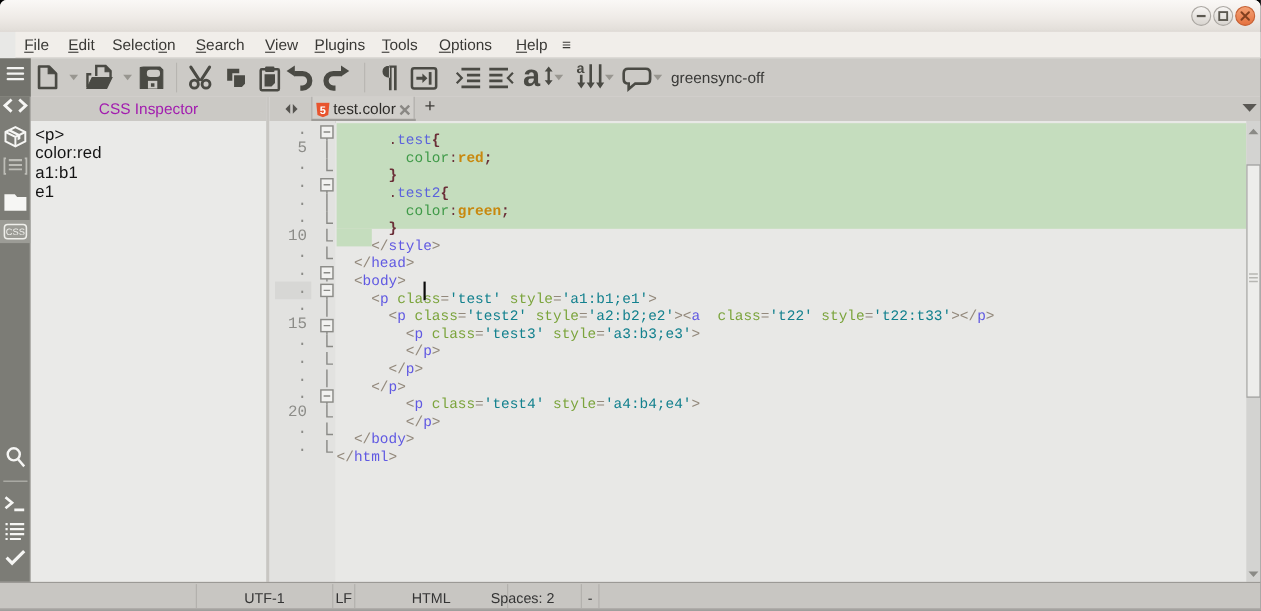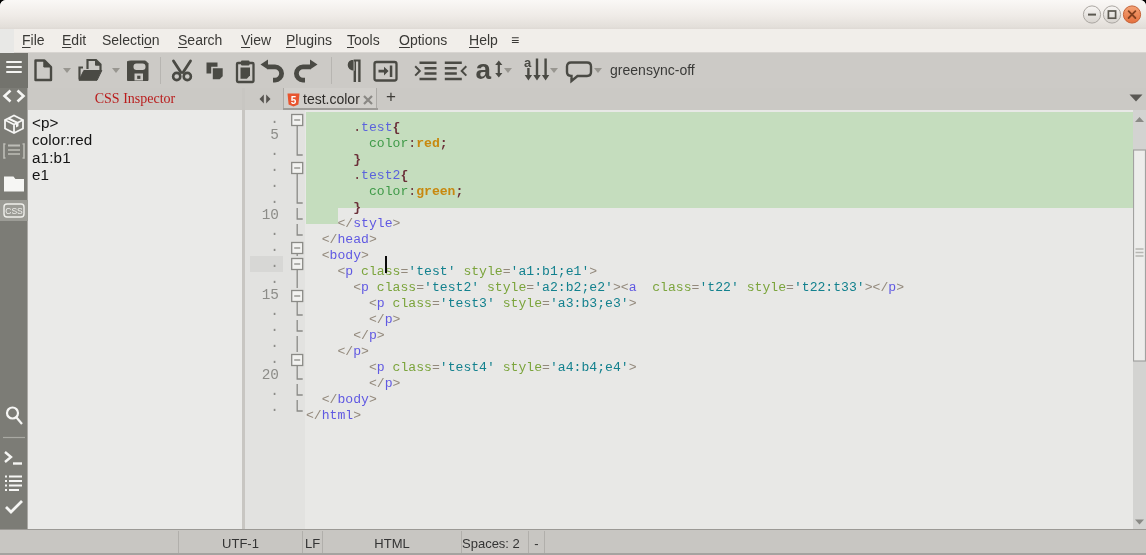--- a/index.html
+++ b/index.html
@@ -17,21 +17,21 @@
   #tools{left:0;top:53px;width:1146px;height:35px;background:#CCCAC6;}
   .tsep{position:absolute;top:4px;width:1px;height:27px;background:#B7B5B1;}
   .dda{position:absolute;width:0;height:0;border-left:4.5px solid transparent;border-right:4.5px solid transparent;border-top:5px solid #989690;}
   #sync{position:absolute;left:610px;top:9px;font-size:14px;color:#3A3A38;}
   
   #sidebar{left:0;top:88px;width:28px;height:441px;background:#7C7C76;border-right:1px solid #AAA8A4;}
   #hamb{left:0;top:53px;width:28px;height:35px;background:#73736D;}
   #hamb div{position:absolute;left:6px;width:16px;height:2.6px;background:#F4F4F2;border-radius:1px;}
   
   #phdr{left:28px;top:88px;width:214px;height:22px;background:#CBC9C5;}
-  #phdr .t{left:0;top:3px;width:214px;text-align:center;font-size:14px;color:#b91c1c;font-family:Liberation Serif, serif;}
+  #phdr .t{left:0;top:3px;width:214px;text-align:center;font-size:14px;color:#a21caf;}
   #panel{left:28px;top:110px;width:214px;height:419px;background:#EAEAE8;}
   #panel .c{left:4px;top:4px;font-size:15.2px;letter-spacing:0.15px;line-height:17.4px;color:#141414;white-space:pre;}
   #split{left:242px;top:88px;width:3px;height:441px;background:#C8C6C2;}
   
   #tabbar{left:245px;top:88px;width:901px;height:22px;background:#CBC9C5;}
   
   #gutter{left:245px;top:110px;width:60px;height:419px;background:#E2E2E0;}
   #textarea{left:305px;top:110px;width:828px;height:419px;background:#E8E8E6;}
   #scroll{left:1133px;top:110px;width:13px;height:419px;background:#D3D3D1;}
   .green{background:#C5DDBE;}
@@ -326,18 +326,18 @@
     </svg>
   </div>
   <div class="abs" id="status">
     <div class="ssep" style="left:178px"></div>
     <div class="cell" style="left:180px;width:121px;text-align:center">UTF-1</div>
     <div class="ssep" style="left:302px"></div>
     <div class="cell" style="left:303px;width:19px;text-align:center">LF</div>
     <div class="ssep" style="left:322px"></div>
     <div class="cell" style="left:323px;width:138px;text-align:center">HTML</div>
     <div class="ssep" style="left:461px"></div>
-    <div class="cell" style="left:462px;width:65px;text-align:left">Spaces: 2</div>
+    <div class="cell" style="left:439px;width:65px;text-align:right">Spaces: 2</div>
     <div class="ssep" style="left:528px"></div>
     <div class="cell" style="left:529px;width:15px;text-align:center">-</div>
     <div class="ssep" style="left:544px"></div>
   </div>
 </div>
 
 </body></html>

